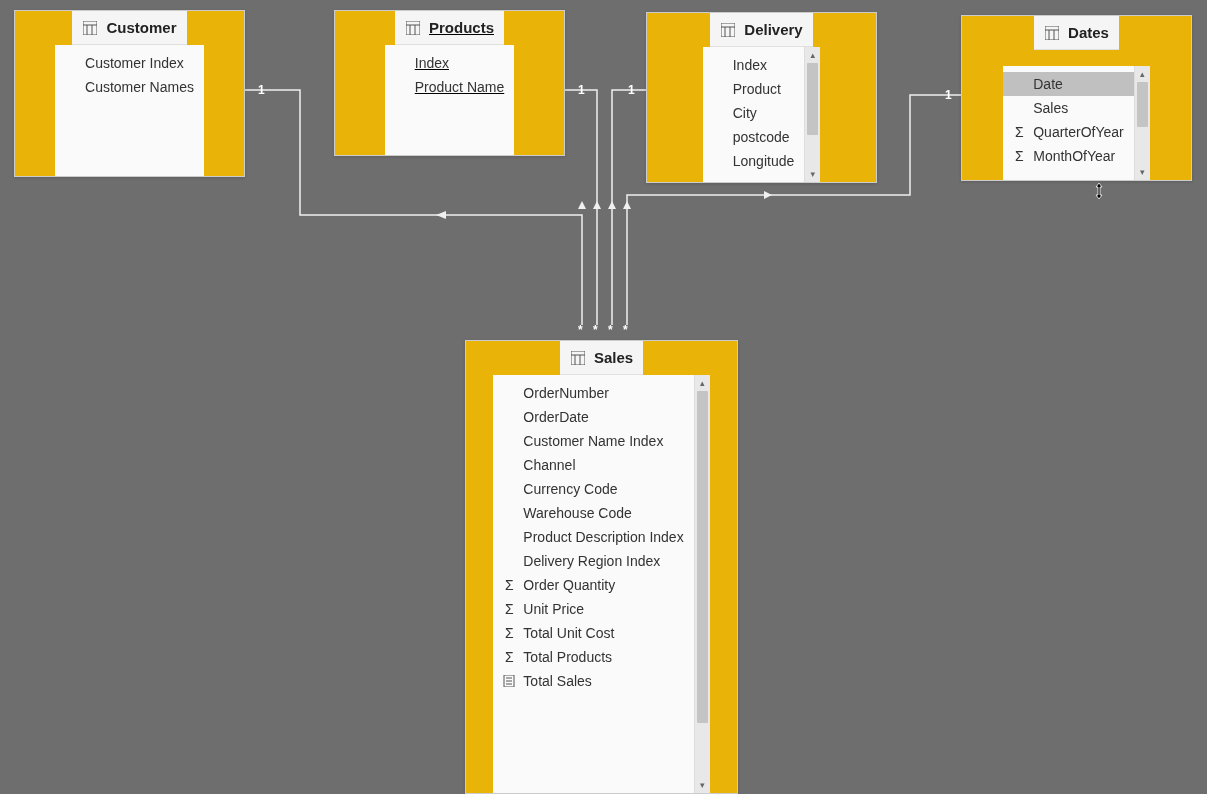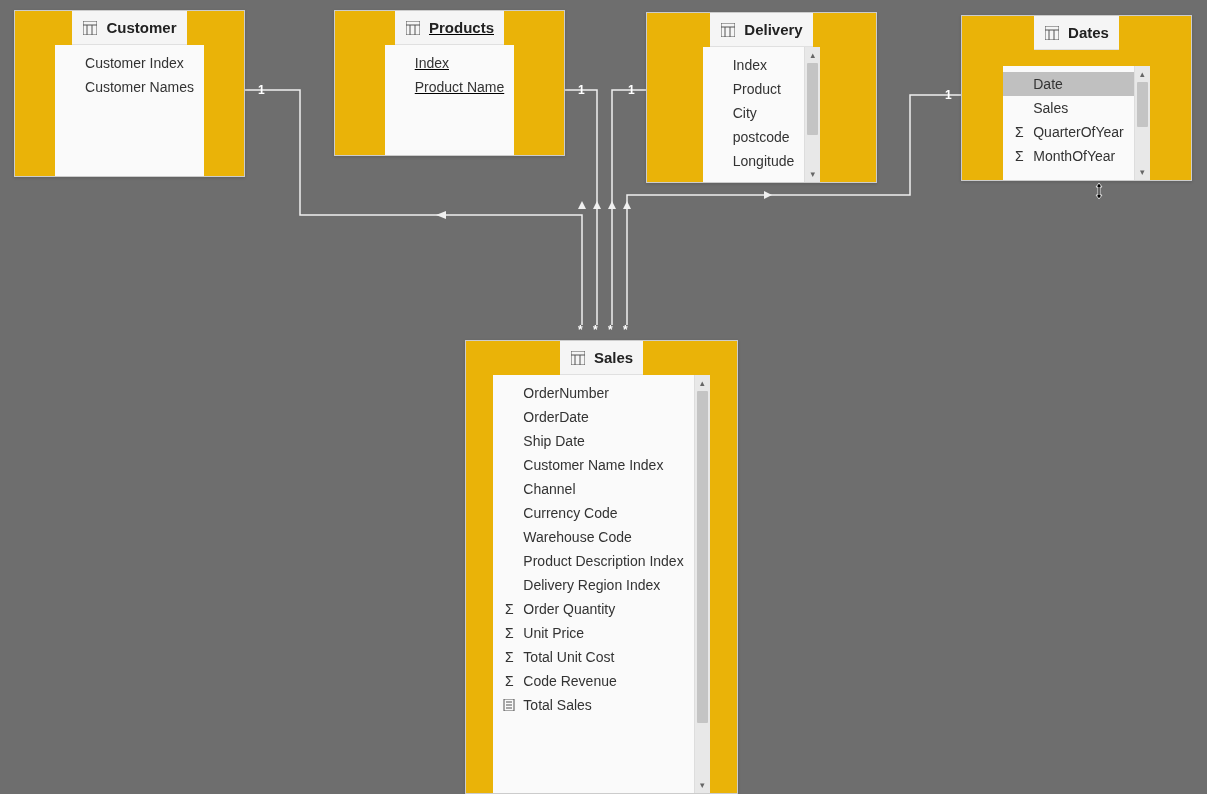--- a/index.html
+++ b/index.html
@@ -299,24 +299,20 @@
       <div class="field-row">
             <span class="field-icon"></span>
             <span>OrderNumber</span>
           </div>
       <div class="field-row">
             <span class="field-icon"></span>
             <span>OrderDate</span>
           </div>
       <div class="field-row">
             <span class="field-icon"></span>
-            <span>Ship Date</span>
-          </div>
-      <div class="field-row">
-            <span class="field-icon"></span>
             <span>Customer Name Index</span>
           </div>
       <div class="field-row">
             <span class="field-icon"></span>
             <span>Channel</span>
           </div>
       <div class="field-row">
             <span class="field-icon"></span>
             <span>Currency Code</span>
           </div>
@@ -339,21 +335,21 @@
       <div class="field-row">
             <span class="field-icon">Σ</span>
             <span>Unit Price</span>
           </div>
       <div class="field-row">
             <span class="field-icon">Σ</span>
             <span>Total Unit Cost</span>
           </div>
       <div class="field-row">
             <span class="field-icon">Σ</span>
-            <span>Code Revenue</span>
+            <span>Total Products</span>
           </div>
       <div class="field-row">
             <span class="field-icon">
               <svg width="12" height="12" viewBox="0 0 12 12">
                 <rect x="1" y="0" width="10" height="12" fill="none" stroke="#555"></rect>
                 <line x1="3" y1="3" x2="9" y2="3" stroke="#555"></line>
                 <line x1="3" y1="6" x2="9" y2="6" stroke="#555"></line>
                 <line x1="3" y1="9" x2="9" y2="9" stroke="#555"></line>
               </svg>
             </span>

